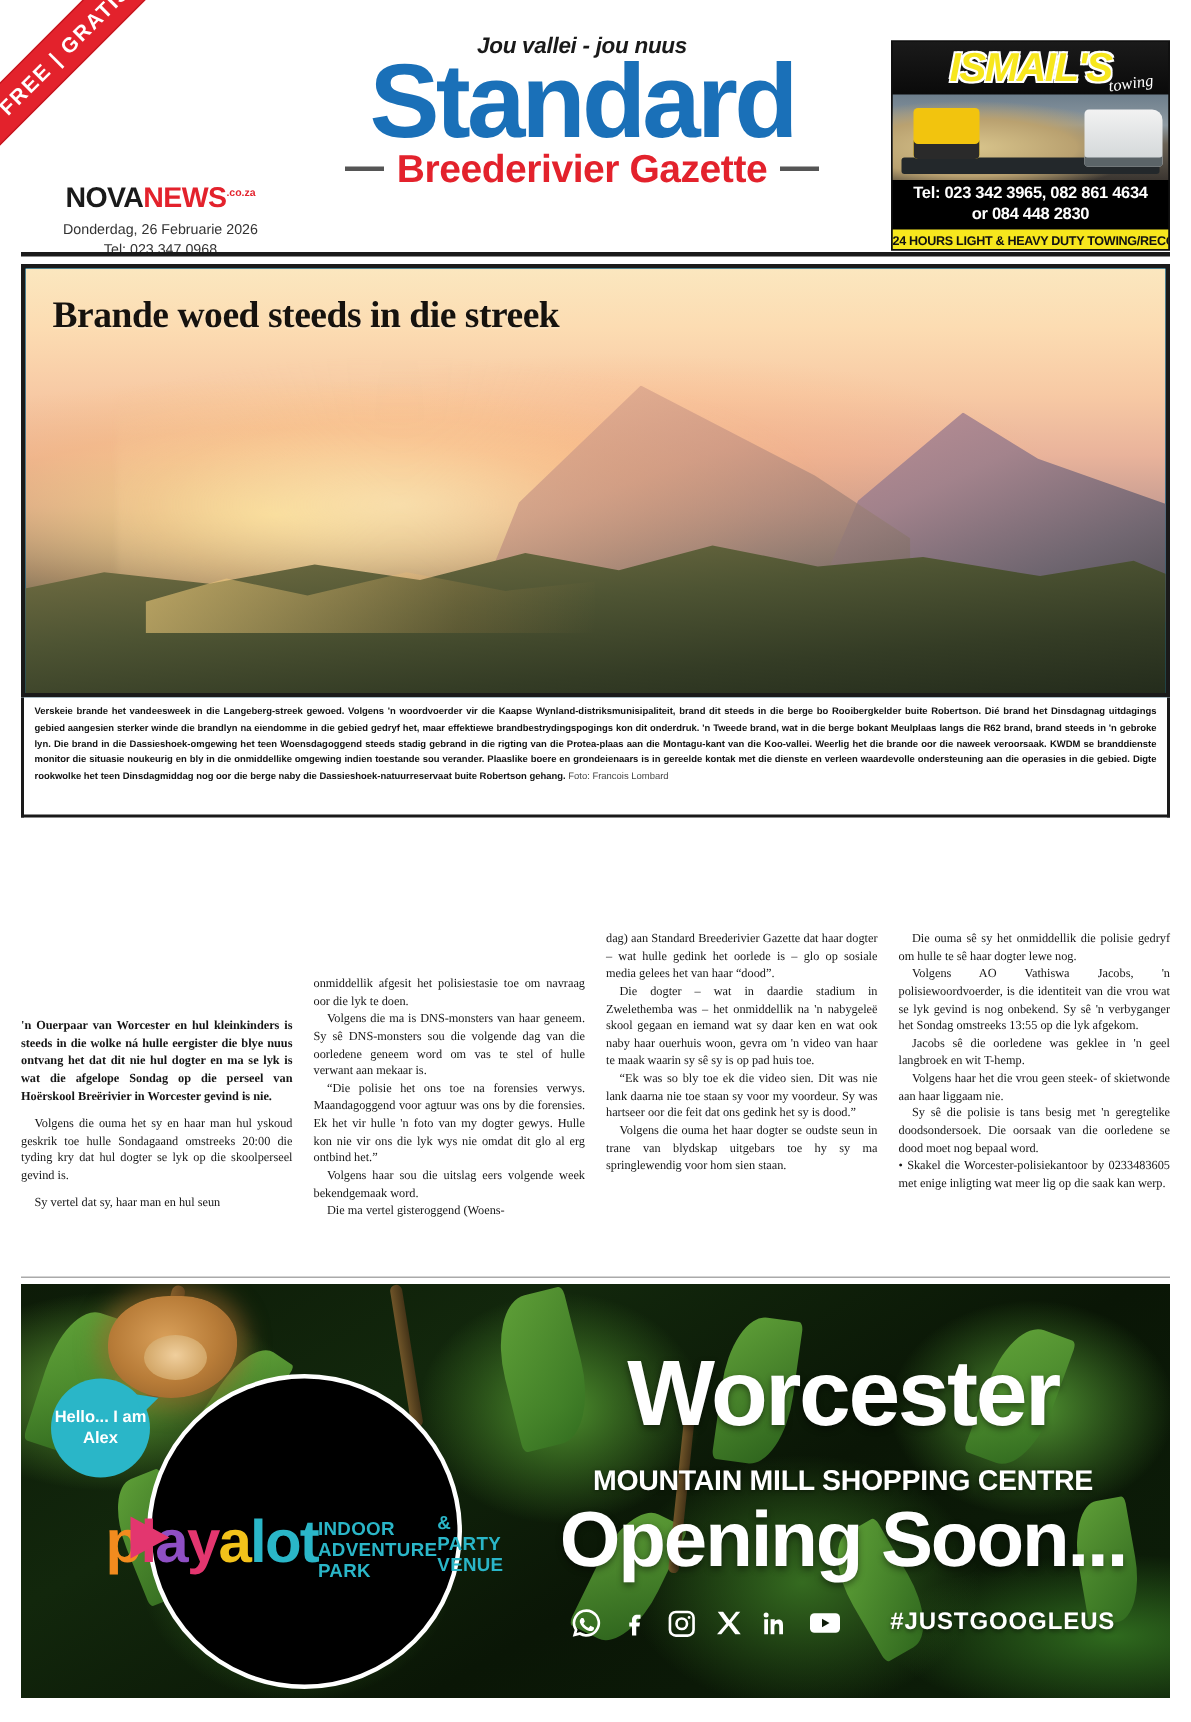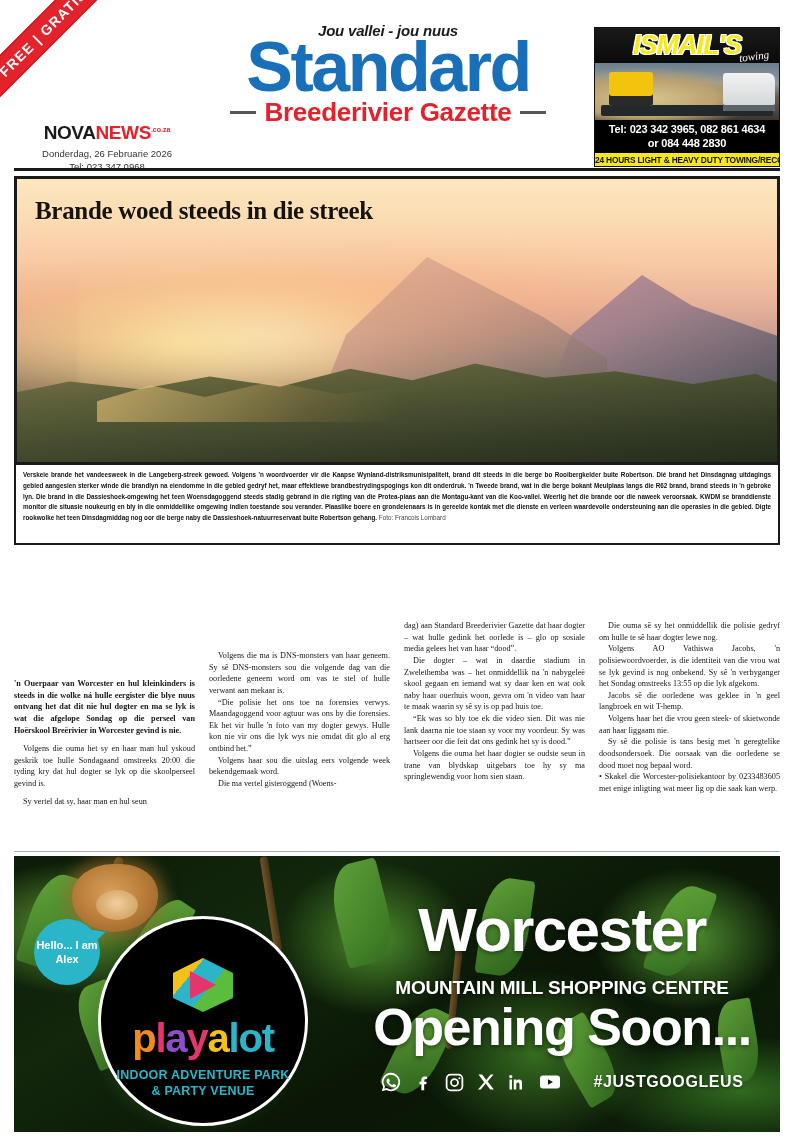--- a/index.html
+++ b/index.html
@@ -265,21 +265,21 @@
   }
   .speech:after {
     content:""; position:absolute; right:-6px; top:8px;
     border-left:14px solid #2ab6c8; border-top:7px solid transparent;
     border-bottom:7px solid transparent; transform:rotate(-18deg);
   }
 
   .playalot {
     position:absolute; left:98px; top:916px; width:210px; height:210px;
     background:#000; border:3px solid #fff; border-radius:50%;
-    z-index:5; display:flex; flex-direction:column;
+    z-index:5; display:flex; flex-direction:row;
     align-items:center; justify-content:center; padding-top:14px;
   }
   .pa-triangle {
     width:60px; height:54px; position:relative; margin-bottom:6px;
   }
   .pa-triangle .tri-bg {
     position:absolute; inset:0;
     background:linear-gradient(130deg,#f2c21a 0%, #f2c21a 30%, #2ab6c8 30%, #2ab6c8 58%, #5bbd3e 58%, #5bbd3e 100%);
     clip-path:polygon(50% 0%, 100% 28%, 100% 74%, 50% 100%, 0% 74%, 0% 28%);
     border-radius:10px;
@@ -395,20 +395,21 @@
 
   <div class="cols">
 
     <div class="col col-1">
       <p class="lead">'n Ouerpaar van Worcester en hul kleinkinders is steeds in die wolke ná hulle eergister die blye nuus ontvang het dat dit nie hul dogter en ma se lyk is wat die afgelope Sondag op die perseel van Hoërskool Breërivier in Worcester gevind is nie.</p>
       <p class="gap">Volgens die ouma het sy en haar man hul yskoud geskrik toe hulle Sondagaand omstreeks 20:00 die tyding kry dat hul dogter se lyk op die skoolperseel gevind is.</p>
       <p class="gap">Sy vertel dat sy, haar man en hul seun</p>
     </div>
 
     <div class="col col-2">
+      <p class="nofirst">onmiddellik afgesit het polisiestasie toe om navraag oor die lyk te doen.</p>
       <p>Volgens die ma is DNS-monsters van haar geneem. Sy sê DNS-monsters sou die volgende dag van die oorledene geneem word om vas te stel of hulle verwant aan mekaar is.</p>
       <p>“Die polisie het ons toe na forensies verwys. Maandagoggend voor agtuur was ons by die forensies. Ek het vir hulle 'n foto van my dogter gewys. Hulle kon nie vir ons die lyk wys nie omdat dit glo al erg ontbind het.”</p>
       <p>Volgens haar sou die uitslag eers volgende week bekendgemaak word.</p>
       <p>Die ma vertel gisteroggend (Woens-</p>
     </div>
 
     <div class="col col-3">
       <p class="nofirst">dag) aan Standard Breederivier Gazette dat haar dogter – wat hulle gedink het oorlede is – glo op sosiale media gelees het van haar “dood”.</p>
       <p>Die dogter – wat in daardie stadium in Zwelethemba was – het onmiddellik na 'n nabygeleë skool gegaan en iemand wat sy daar ken en wat ook naby haar ouerhuis woon, gevra om 'n video van haar te maak waarin sy sê sy is op pad huis toe.</p>
       <p>“Ek was so bly toe ek die video sien. Dit was nie lank daarna nie toe staan sy voor my voordeur. Sy was hartseer oor die feit dat ons gedink het sy is dood.”</p>

